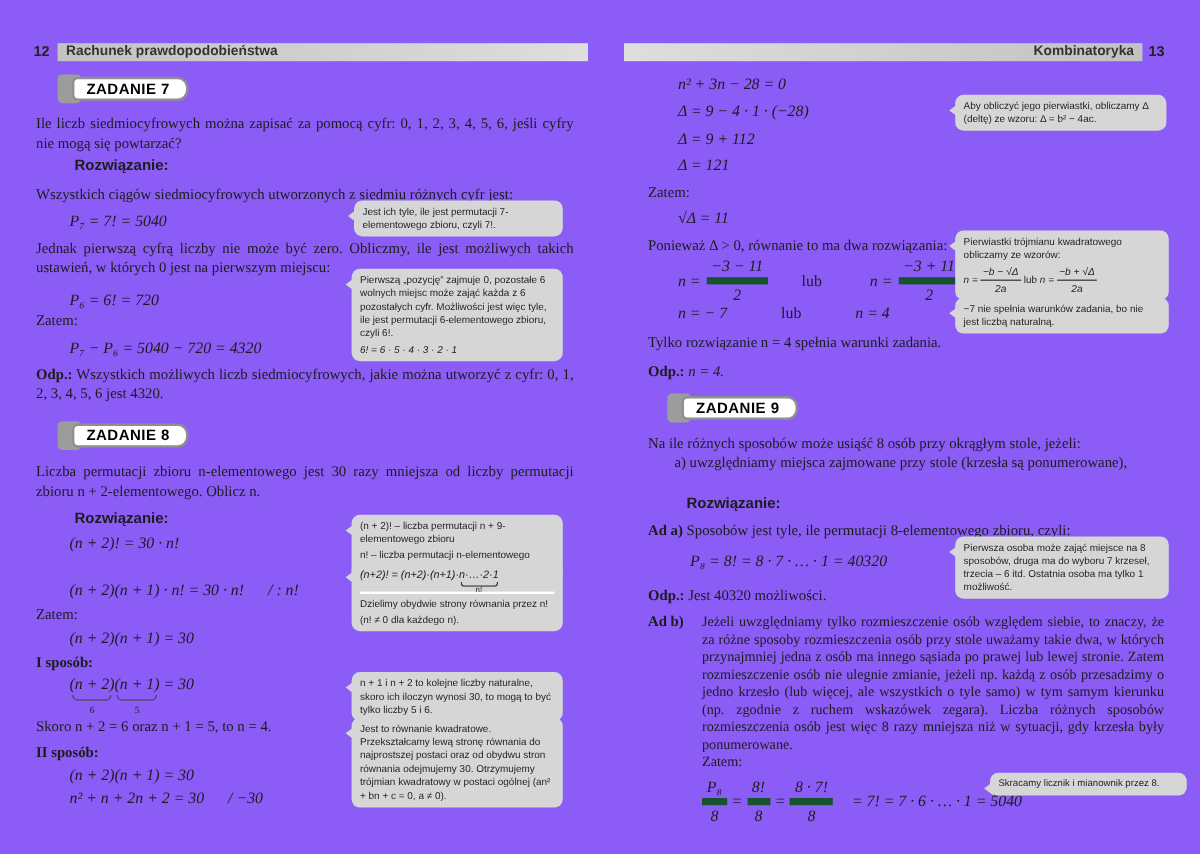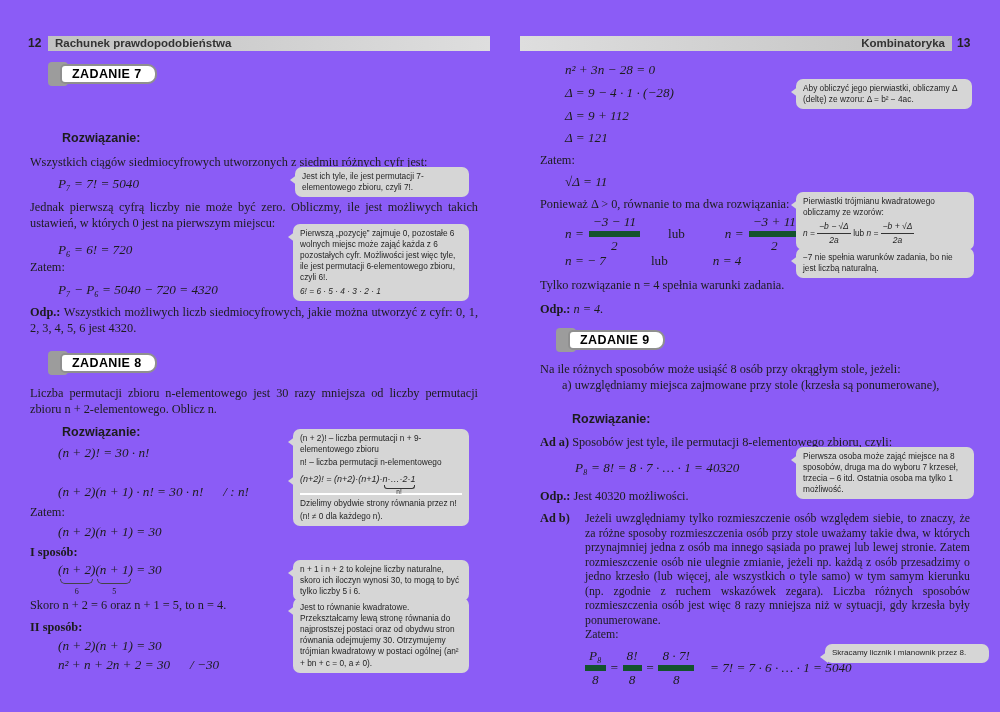--- a/index.html
+++ b/index.html
@@ -68,20 +68,21 @@
 
   <div class="page" id="page-left">
     <div class="abs pgnum" style="left:0;top:36px">12</div>
     <div class="abs hdr-bar hdr-left" style="left:20px;top:36px;width:428px">Rachunek prawdopodobieństwa</div>
 
     <div class="abs badge" style="left:20px;top:62px">
       <span class="badge-tab"></span>
       <span class="badge-label">ZADANIE 7</span>
     </div>
 
+    <div class="abs body-text" style="left:2px;top:95px;width:448px">Ile liczb siedmiocyfrowych można zapisać za pomocą cyfr: 0, 1, 2, 3, 4, 5, 6, jeśli cyfry nie mogą się powtarzać?</div>
     <div class="abs bold-sans" style="left:2px;top:131px">Rozwiązanie:</div>
     <div class="abs body-text nojust" style="left:2px;top:154px;width:448px">Wszystkich ciągów siedmiocyfrowych utworzonych z siedmiu różnych cyfr jest:</div>
 
     <div class="abs math" style="left:30px;top:176px">P₇ = 7! = 5040</div>
     <div class="abs callout" style="left:267px;top:167px;width:160px">
       <div class="c-line">Jest ich tyle, ile jest permutacji 7-elementowego zbioru, czyli 7!.</div>
     </div>
 
     <div class="abs body-text" style="left:2px;top:199px;width:448px">Jednak pierwszą cyfrą liczby nie może być zero. Obliczmy, ile jest możliwych takich ustawień, w których 0 jest na pierwszym miejscu:</div>
 

